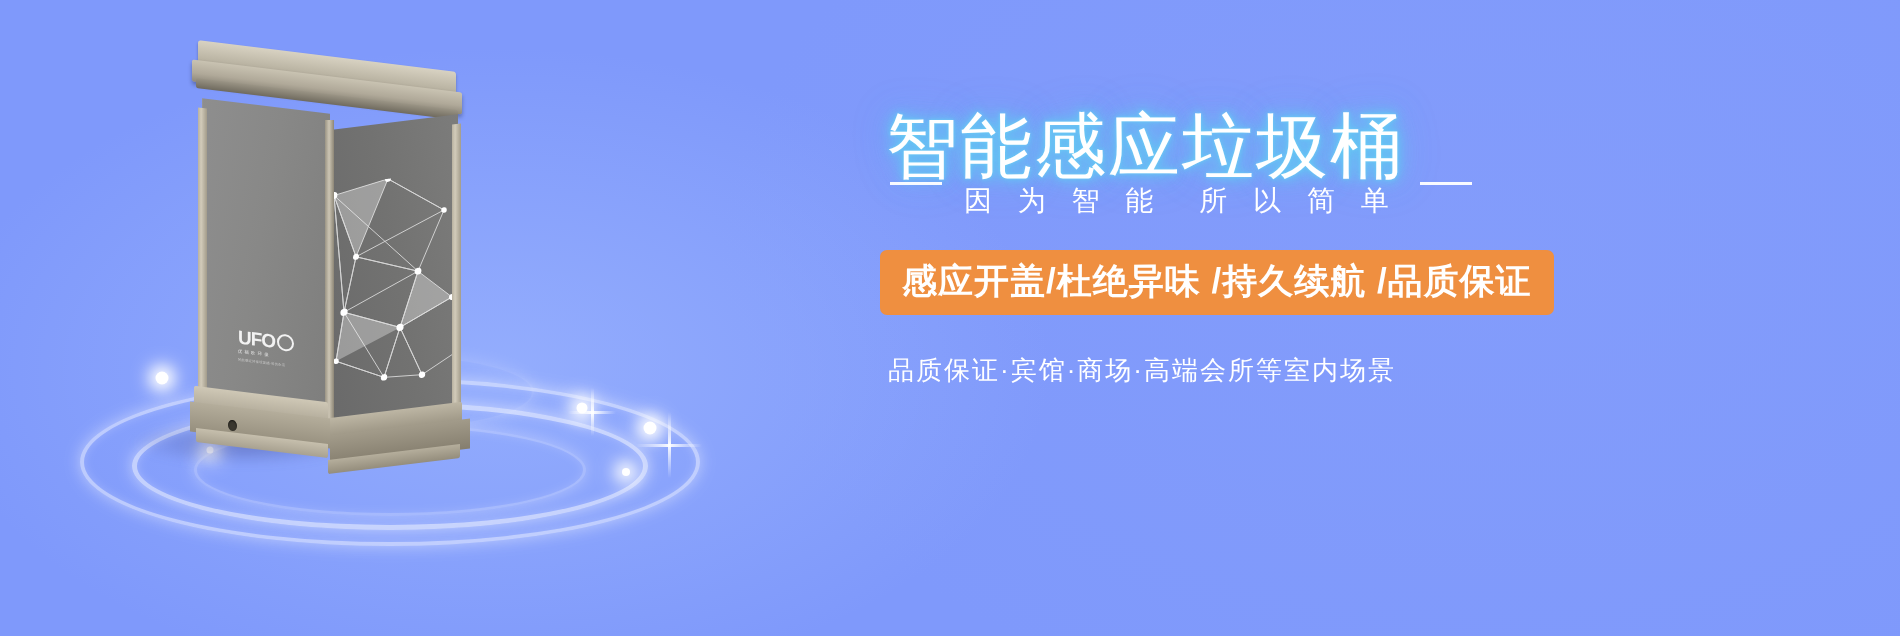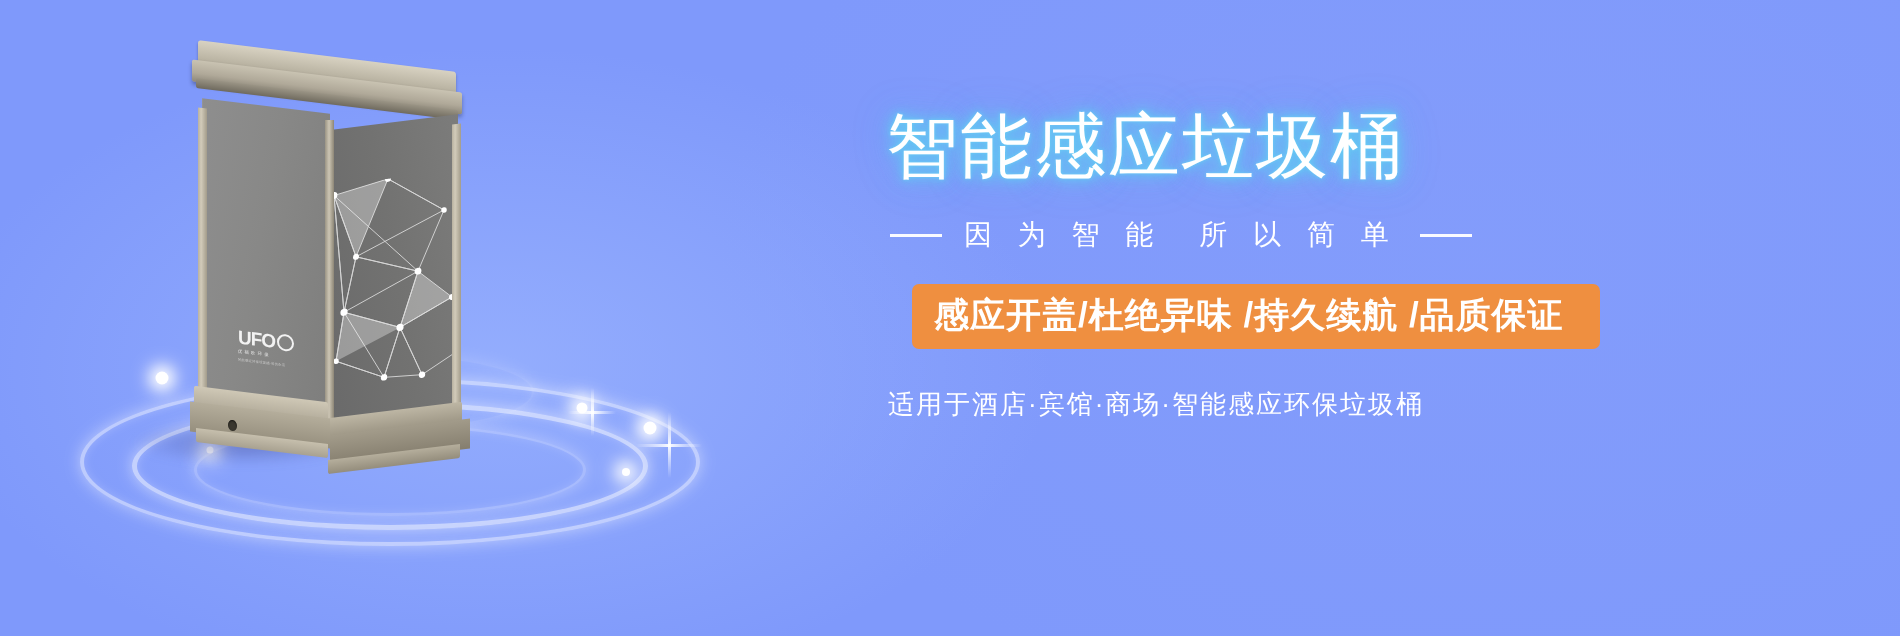--- a/index.html
+++ b/index.html
@@ -196,37 +196,36 @@
     color:#ffffff;
     letter-spacing:2px;
     line-height:1;
     padding-left:6px;
     text-shadow:
       0 0 3px #6fd0f5, 0 0 8px #63c8f2, 0 0 16px rgba(96,200,242,.95),
       0 0 26px rgba(96,200,242,.65), 0 0 40px rgba(96,200,242,.35);
   }
 
   .tagline {
-    display:flex; align-items:center; gap:22px;
-    margin-top:34px; padding-left:10px;
+    display:flex; align-items:flex-start; gap:22px;
+    padding-left:10px;
   }
   .tagline .dash {
     display:block; width:52px; height:3px; background:#ffffff; opacity:.95; flex:none;
   }
   .tagline .tag-text {
     font-size:28px; color:#ffffff; letter-spacing:9px; white-space:nowrap; font-weight:400;
   }
 
   .feature-bar {
     margin-top:30px;
     background:#ef8f40;
     border-radius:7px;
-    padding:13px 36px 15px 22px;
+    padding:13px 22px 15px 22px;
     display:inline-block;
-    margin-left:32px;
   }
   .feature-bar .ft {
     font-size:35px; font-weight:700; color:#ffffff; letter-spacing:1px; white-space:nowrap; line-height:1.05;
   }
 
   .scene-line {
     margin-top:38px; padding-left:8px;
     font-size:26px; color:#ffffff; letter-spacing:2px; white-space:nowrap;
   }
 </style>
@@ -330,16 +329,16 @@
     <div class="tagline">
       <span class="dash"></span>
       <span class="tag-text">因 为 智 能　所 以 简 单</span>
       <span class="dash"></span>
     </div>
 
     <div class="feature-bar">
       <span class="ft">感应开盖/杜绝异味 /持久续航 /品质保证</span>
     </div>
 
-    <div class="scene-line">适用于酒店·宾馆·商场·智能感应环保垃圾桶</div>
+    <div class="scene-line">品质保证·宾馆·商场·高端会所等室内场景</div>
   </div>
 
 </div>
 
 </body></html>

